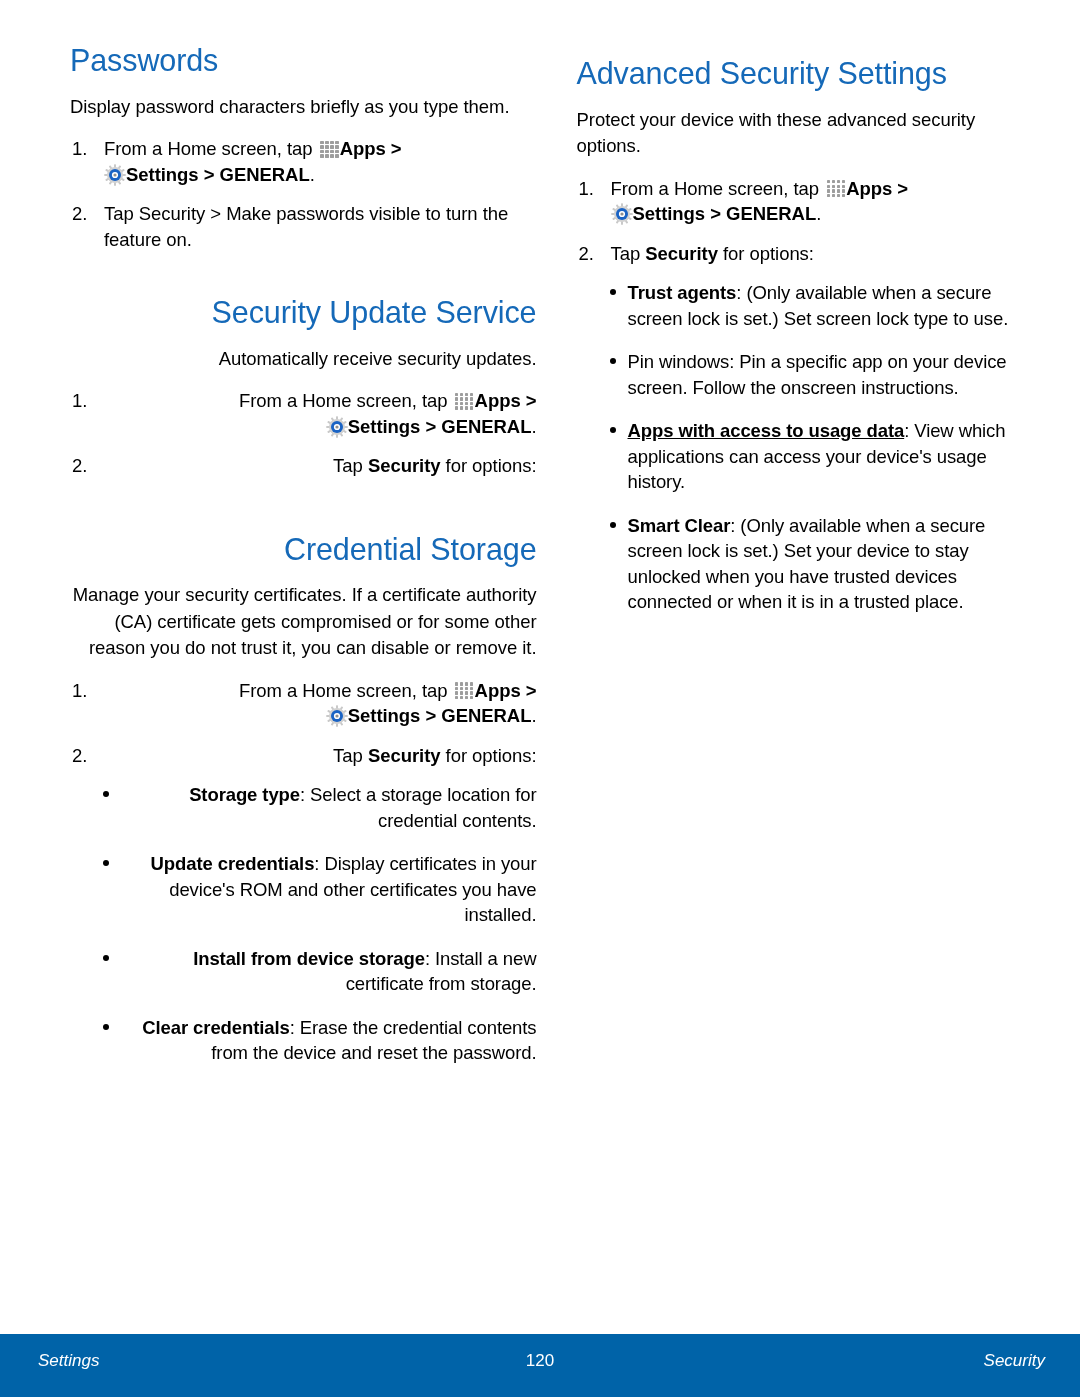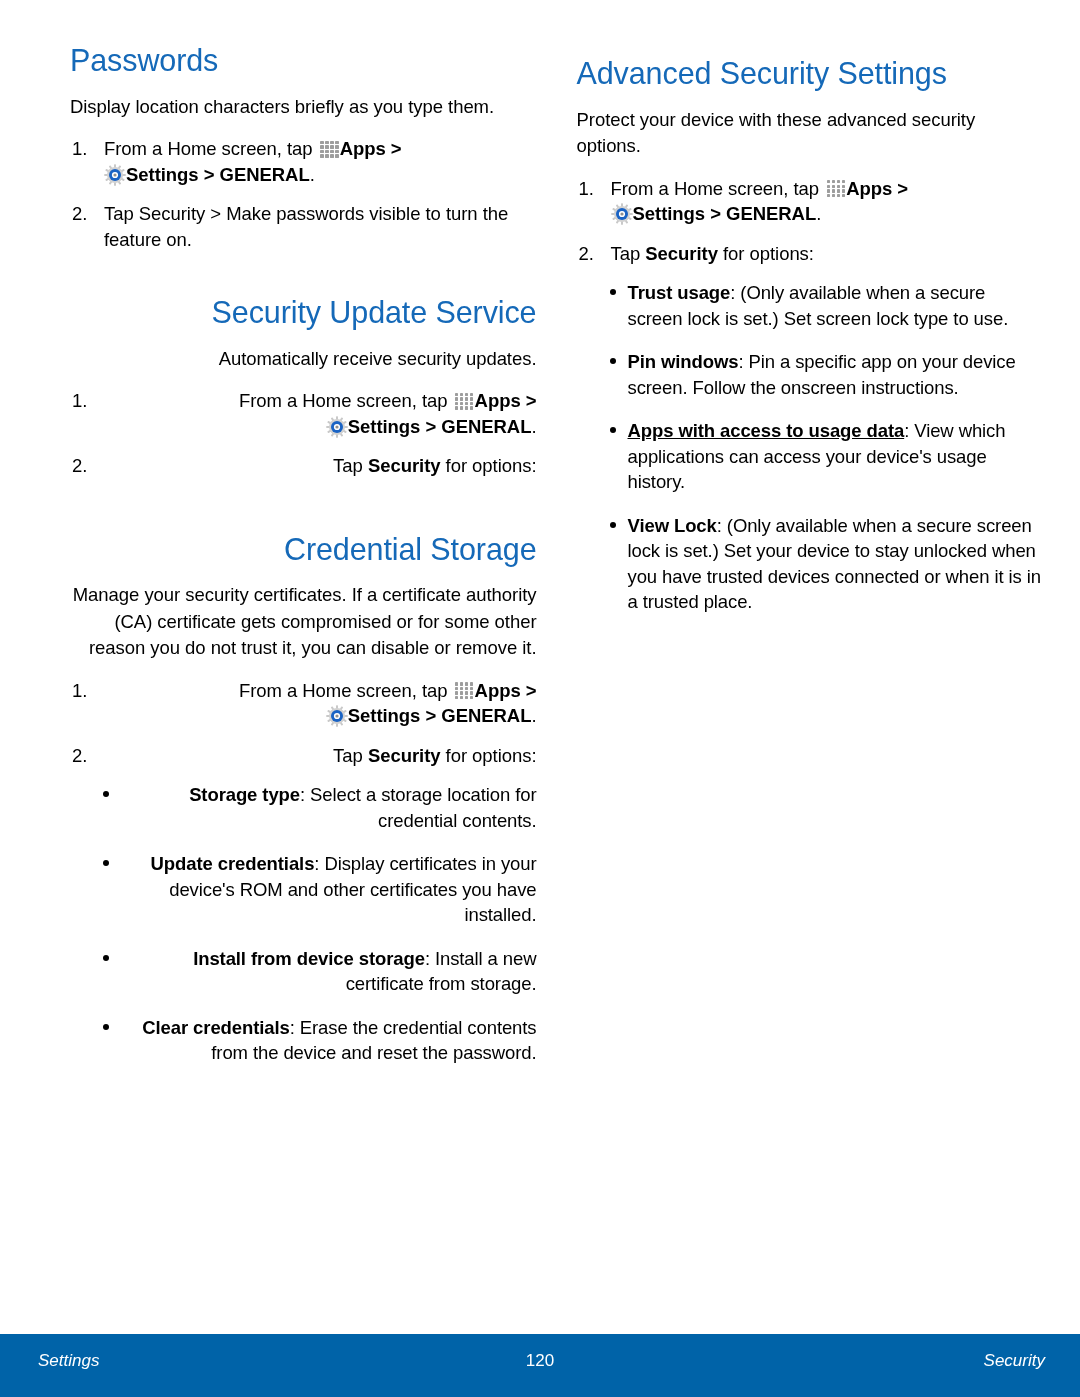--- a/index.html
+++ b/index.html
@@ -163,21 +163,21 @@
 </head>
 <body>
 
 <div class="page">
 
   <div class="columns">
 
     <div class="col col-left" id="left-col">
         <div class="section" style="margin-top: 0px;">
           <h2 class="section-title">Passwords</h2>
-          <p class="intro">Display location characters briefly as you type them.</p>
+          <p class="intro">Display password characters briefly as you type them.</p>
           <ol class="steps">
             <li class="step"><span class="num">1.</span>From a Home screen, tap <span class="apps-icon"><i style="left: 1.5px; top: 2.5px;"></i><i style="left: 6.5px; top: 2.5px;"></i><i style="left: 11.5px; top: 2.5px;"></i><i style="left: 16.5px; top: 2.5px;"></i><i style="left: 1.5px; top: 7.1px;"></i><i style="left: 6.5px; top: 7.1px;"></i><i style="left: 11.5px; top: 7.1px;"></i><i style="left: 16.5px; top: 7.1px;"></i><i style="left: 1.5px; top: 11.7px;"></i><i style="left: 6.5px; top: 11.7px;"></i><i style="left: 11.5px; top: 11.7px;"></i><i style="left: 16.5px; top: 11.7px;"></i><i style="left: 1.5px; top: 16.3px;"></i><i style="left: 6.5px; top: 16.3px;"></i><i style="left: 11.5px; top: 16.3px;"></i><i style="left: 16.5px; top: 16.3px;"></i></span><span class="b" style="font-weight: bold;">Apps</span> <span class="b" style="font-weight: bold;">&gt;</span><br><span class="gear-icon"><svg width="22" height="22" viewBox="0 0 44 44">
                   <g>
                     <rect x="20" y="0.5" width="4" height="9" rx="1.2" fill="#c9c9c9" transform="rotate(0 22 22)"></rect>
                     <rect x="20" y="0.5" width="4" height="9" rx="1.2" fill="#c9c9c9" transform="rotate(30 22 22)"></rect>
                     <rect x="20" y="0.5" width="4" height="9" rx="1.2" fill="#c9c9c9" transform="rotate(60 22 22)"></rect>
                     <rect x="20" y="0.5" width="4" height="9" rx="1.2" fill="#c9c9c9" transform="rotate(90 22 22)"></rect>
                     <rect x="20" y="0.5" width="4" height="9" rx="1.2" fill="#c9c9c9" transform="rotate(120 22 22)"></rect>
                     <rect x="20" y="0.5" width="4" height="9" rx="1.2" fill="#c9c9c9" transform="rotate(150 22 22)"></rect>
                     <rect x="20" y="0.5" width="4" height="9" rx="1.2" fill="#c9c9c9" transform="rotate(180 22 22)"></rect>
@@ -277,24 +277,24 @@
                     <rect x="20" y="0.5" width="4" height="9" rx="1.2" fill="#c9c9c9" transform="rotate(330 22 22)"></rect>
                   </g>
                   <circle cx="22" cy="22" r="16" fill="#d2d2d2"></circle>
                   <circle cx="22" cy="22" r="12" fill="#1a63c4"></circle>
                   <circle cx="22" cy="22" r="6.2" fill="#ffffff"></circle>
                   <circle cx="22" cy="22" r="3.2" fill="#8f8f8f"></circle>
                 </svg></span><span class="b" style="font-weight: bold;">Settings</span> <span class="b" style="font-weight: bold;">&gt;</span> <span class="b" style="font-weight: bold;">GENERAL</span>.</li>
             <li class="step"><span class="num">2.</span>Tap <span class="b" style="font-weight: bold;">Security</span> for options:</li>
           </ol>
           <ul class="bullets">
-            <li class="bullet"><span class="dot"></span><span class="b" style="font-weight: bold;">Trust usage</span>: (Only available when a secure screen lock is set.) Set screen lock type to use.</li>
-            <li class="bullet"><span class="dot"></span><span class="b" style="font-weight: bold;">Pin windows</span>: Pin a specific app on your device screen. Follow the onscreen instructions.</li>
+            <li class="bullet"><span class="dot"></span><span class="b" style="font-weight: bold;">Trust agents</span>: (Only available when a secure screen lock is set.) Set screen lock type to use.</li>
+            <li class="bullet"><span class="dot"></span><span class="b" style="font-weight: normal;">Pin windows</span>: Pin a specific app on your device screen. Follow the onscreen instructions.</li>
             <li class="bullet"><span class="dot"></span><span class="b" style="font-weight: bold; text-decoration: underline;">Apps with access to usage data</span>: View which applications can access your device's usage history.</li>
-            <li class="bullet"><span class="dot"></span><span class="b" style="font-weight: bold;">View Lock</span>: (Only available when a secure screen lock is set.) Set your device to stay unlocked when you have trusted devices connected or when it is in a trusted place.</li>
+            <li class="bullet"><span class="dot"></span><span class="b" style="font-weight: bold;">Smart Clear</span>: (Only available when a secure screen lock is set.) Set your device to stay unlocked when you have trusted devices connected or when it is in a trusted place.</li>
           </ul>
         </div>
       </div>
 
   </div>
 
   <div class="footer">
     <div class="f-left">Settings</div>
     <div class="f-center">120</div>
     <div class="f-right">Security</div>

